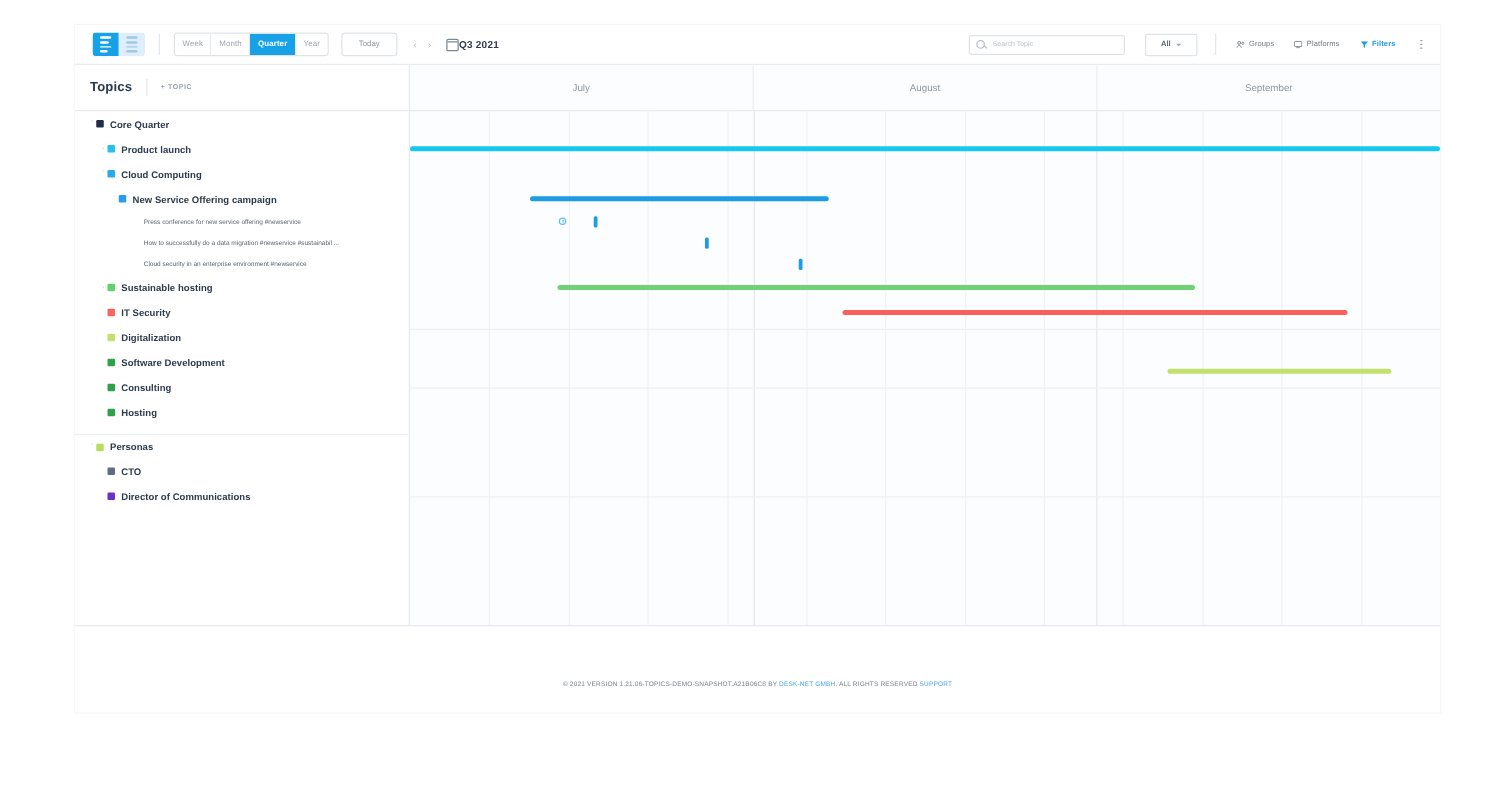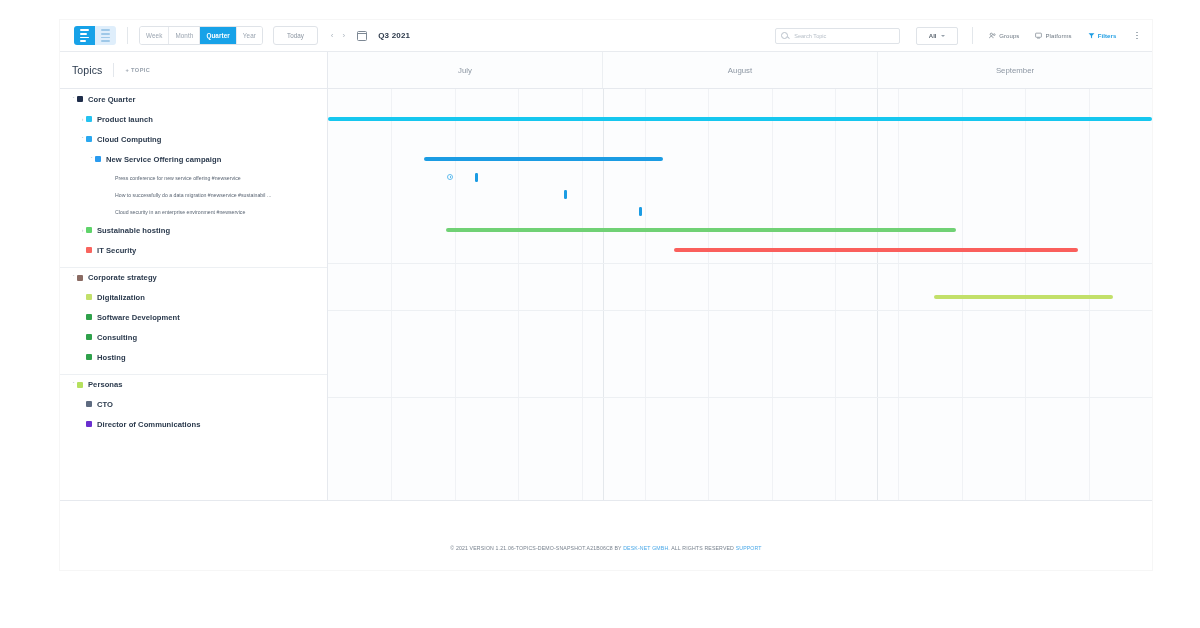--- a/index.html
+++ b/index.html
@@ -44,21 +44,21 @@
   }
   .seg > div:last-child{border-right:none;}
   .seg > div.on{background:#17a2e8;color:#fff;font-weight:bold;}
 
   .todaybtn{
     margin-left:10px;border:1px solid #dfe3e8;border-radius:3px;height:17px;
     padding:0 13px;font-size:6.3px;color:#8b95a1;display:flex;align-items:center;cursor:pointer;background:#fff;
   }
   .navarrows{display:flex;gap:9px;margin-left:13px;color:#aab3bd;font-size:8px;cursor:pointer;}
   .navarrows span{cursor:pointer;line-height:1;}
-  .period{display:flex;gap:11px;margin-left:12px;}
+  .period{display:flex;gap:0;margin-left:12px;}
   .cal-ico{width:8px;height:8px;border:1px solid #7d8894;border-radius:1.5px;position:relative;}
   .cal-ico:before{content:"";position:absolute;left:0;right:0;top:1.5px;height:1px;background:#7d8894;}
   .period-label{font-size:8px;font-weight:bold;color:#2d3a4b;letter-spacing:.2px;}
 
   .spacer{flex:1;}
 
   .searchbox{
     width:125px;height:16px;border:1px solid #dfe3e8;border-radius:2px;background:#fff;
     display:flex;align-items:center;padding:0 5px;box-sizing:border-box;gap:4px;
   }
@@ -80,21 +80,21 @@
   .tbtn.blue{color:#1b9ce3;font-weight:bold;}
   .kebab{margin-left:16px;display:flex;flex-direction:column;gap:1.6px;cursor:pointer;padding:3px 4px;}
   .kebab i{width:1.6px;height:1.6px;border-radius:50%;background:#9aa4ae;display:block;}
 
   
   .body{display:flex;height:448px;position:relative;}
   .leftpane{width:268px;flex:none;border-right:1px solid #e6e9ee;box-sizing:border-box;position:relative;background:#fff;}
   .rightpane{flex:1;position:relative;background:#fcfdfe;overflow:hidden;text-align:right;}
 
   .lhead{height:37px;display:flex;align-items:center;padding-left:12px;gap:11px;border-bottom:1px solid #e6e9ee;box-sizing:border-box;}
-  .lhead h1{margin:0;font-size:10.5px;color:#2b3a4d;font-weight:normal;letter-spacing:.1px;}
+  .lhead h1{margin:0;font-size:10.5px;color:#2b3a4d;font-weight:bold;letter-spacing:.1px;}
   .lhead .vline{width:1px;height:14px;background:#e3e7ec;}
   .addtopic{font-size:5.6px;color:#98a2ad;letter-spacing:.45px;cursor:pointer;font-weight:bold;}
 
   .rhead{height:37px;display:flex;border-bottom:1px solid #e6e9ee;box-sizing:border-box;}
   .rhead .mon{flex:1;display:flex;align-items:center;justify-content:center;font-size:7.8px;color:#8d97a3;border-right:1px solid #eceff2;box-sizing:border-box;}
   .rhead .mon:last-child{border-right:none;}
 
   
   .tree{position:relative;}
   .row{display:flex;align-items:center;height:20px;padding-left:10px;box-sizing:border-box;cursor:pointer;}
@@ -263,25 +263,20 @@
           </div>
           <div class="row" style="padding-left: 19px;">
             <span class="chev">›</span>
             <span class="sw" style="background: rgb(95, 211, 106);"></span>
             <span class="lbl">Sustainable hosting</span>
           </div>
           <div class="row" style="padding-left: 19px;">
             <span class="chev hidden"></span>
             <span class="sw" style="background: rgb(248, 100, 94);"></span>
             <span class="lbl">IT Security</span>
-          </div>
-          <div class="row sep-top" style="padding-left: 10px; margin-top: 7px;">
-            <span class="chev">ˇ</span>
-            <span class="sw" style="background: rgb(138, 107, 99);"></span>
-            <span class="lbl">Corporate strategy</span>
           </div>
           <div class="row" style="padding-left: 19px;">
             <span class="chev hidden"></span>
             <span class="sw" style="background: rgb(194, 224, 106);"></span>
             <span class="lbl">Digitalization</span>
           </div>
           <div class="row" style="padding-left: 19px;">
             <span class="chev hidden"></span>
             <span class="sw" style="background: rgb(47, 161, 75);"></span>
             <span class="lbl">Software Development</span>

